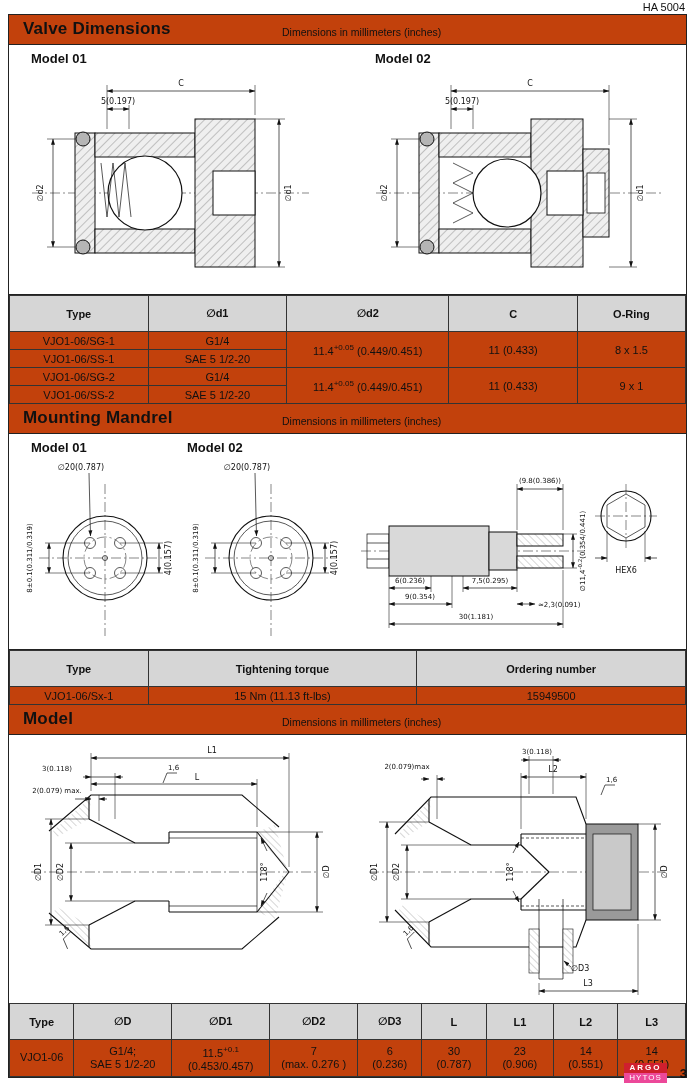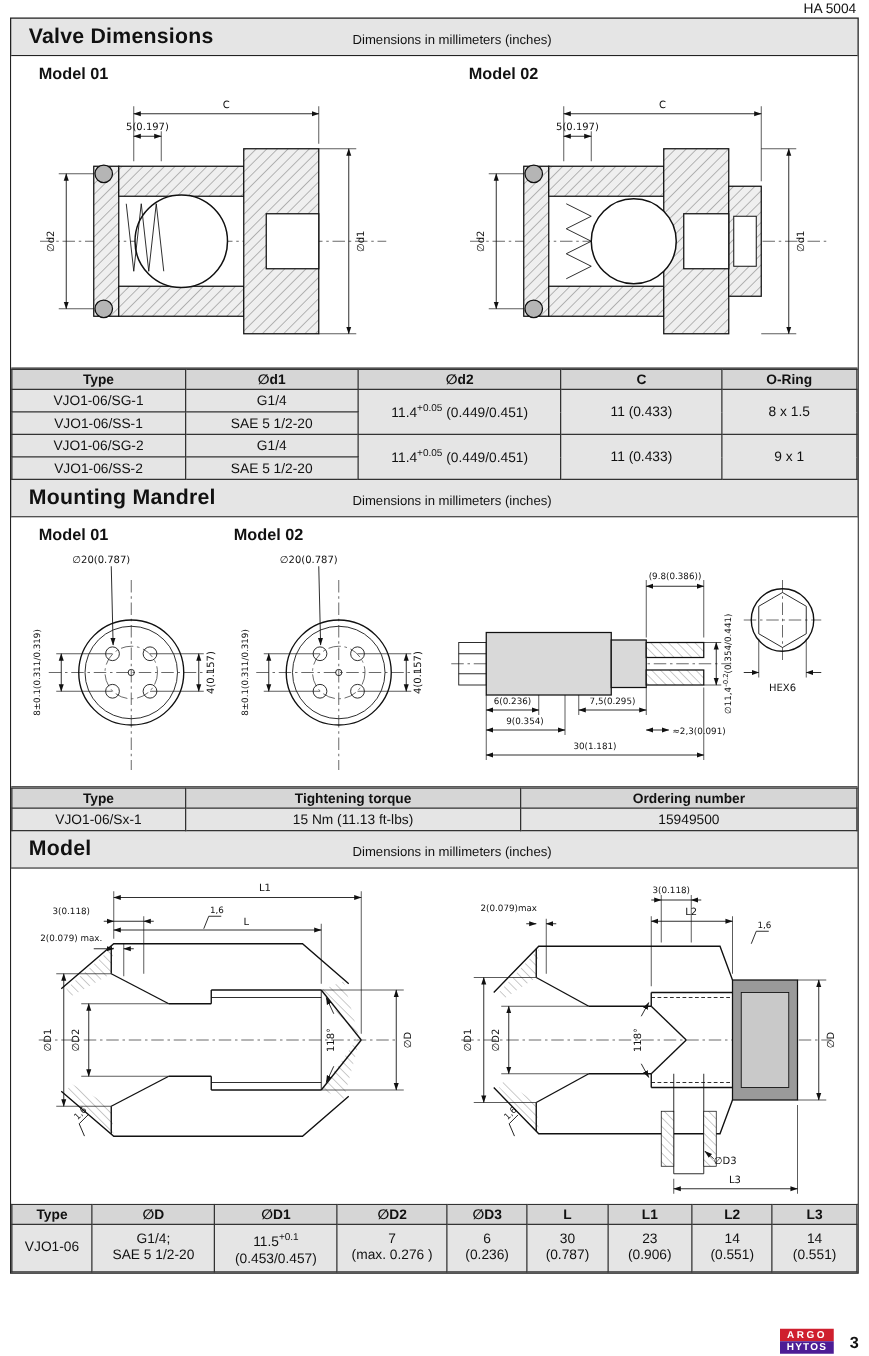--- a/index.html
+++ b/index.html
@@ -2,51 +2,51 @@
 <html><head>
 <meta charset="utf-8">
 <style>
   * { margin:0; padding:0; box-sizing:border-box; }
   html,body { background:#fff; }
   body {
     width:695px; height:1085px; position:relative;
     font-family:"Liberation Sans","DejaVu Sans",sans-serif; color:#111;
   }
   .doc-ref { position:absolute; top:1px; right:10px; font-size:11px; }
-  .frame { position:absolute; left:8px; top:14px; width:679px; border:1px solid #222; background:#e5e5e5; }
+  .frame { position:absolute; left:8px; top:14px; width:679px; border:1px solid #222; background:#c2410c; }
   .sec-head { position:relative; height:30px; border-bottom:1px solid #222; }
   .sec-title { position:absolute; left:14px; top:4px; font-size:17px; font-weight:bold; letter-spacing:0.2px; }
   .sec-sub { position:absolute; left:262px; top:11px; font-size:10.5px;padding-left:11px; }
   .panel { position:relative; border-bottom:1px solid #222; overflow:hidden; background:#fff; }
   .panel-valve { height:250px; }
   .panel-mandrel { height:216px; }
   .panel-cavity { height:268px; border-bottom:none; }
   .model-label { position:absolute; font-size:13px; font-weight:bold; }
   .abs { position:absolute; }
 
   table { width:100%; border-collapse:collapse; table-layout:fixed; font-size:11px; }
   th,td { border:1px solid #333; text-align:center; padding:1px 2px; vertical-align:middle; }
-  th { background:#d6d6d6; font-weight:bold; height:16px; }
+  th { background:#d6d6d6; font-weight:bold; height:36px; }
   td { height:18px; }
   sup { font-size:8px; }
   .two-line td { height:auto; padding:3px 2px; line-height:13px; }
 
   
   .ol   { fill:none; stroke:#111; stroke-width:1.1; }
   .thin { fill:none; stroke:#111; stroke-width:0.7; }
   .cl   { fill:none; stroke:#555; stroke-width:0.7; stroke-dasharray:10 3 2 3; }
   .ext  { stroke:#111; stroke-width:0.55; }
   .dim  { stroke:#111; stroke-width:0.7; fill:none; }
   text.d  { font:8px "DejaVu Sans",sans-serif; fill:#111; }
   text.d7 { font:7px "DejaVu Sans",sans-serif; fill:#111; }
   .hatchfill { fill:url(#hatch); stroke:#111; stroke-width:1; }
 
   .footer { position:absolute; top:1063px; right:8px; display:flex; align-items:center; gap:13px; }
   .logo-top    { background:#cf1f2e; color:#fff; font-size:8px; font-weight:bold; letter-spacing:2px; text-align:center; line-height:10px; padding:0 5px; }
-  .logo-bottom { background:#4c1d95; color:#fff; font-size:8px; font-weight:bold; letter-spacing:1px; text-align:right; line-height:10px; padding:0 5px; }
+  .logo-bottom { background:#ec4899; color:#fff; font-size:8px; font-weight:normal; letter-spacing:1px; text-align:right; line-height:10px; padding:0 5px; }
   .page-num { font-size:13px; font-weight:bold; }
 </style>
 </head>
 <body>
 
 <svg width="0" height="0" style="position:absolute" aria-hidden="true">
   <defs>
     <pattern id="hatch" width="6" height="6" patternUnits="userSpaceOnUse" patternTransform="rotate(45)">
       <rect width="6" height="6" fill="#efefef"></rect>
       <line x1="0" y1="0" x2="0" y2="6" stroke="#777" stroke-width="0.8"></line>

